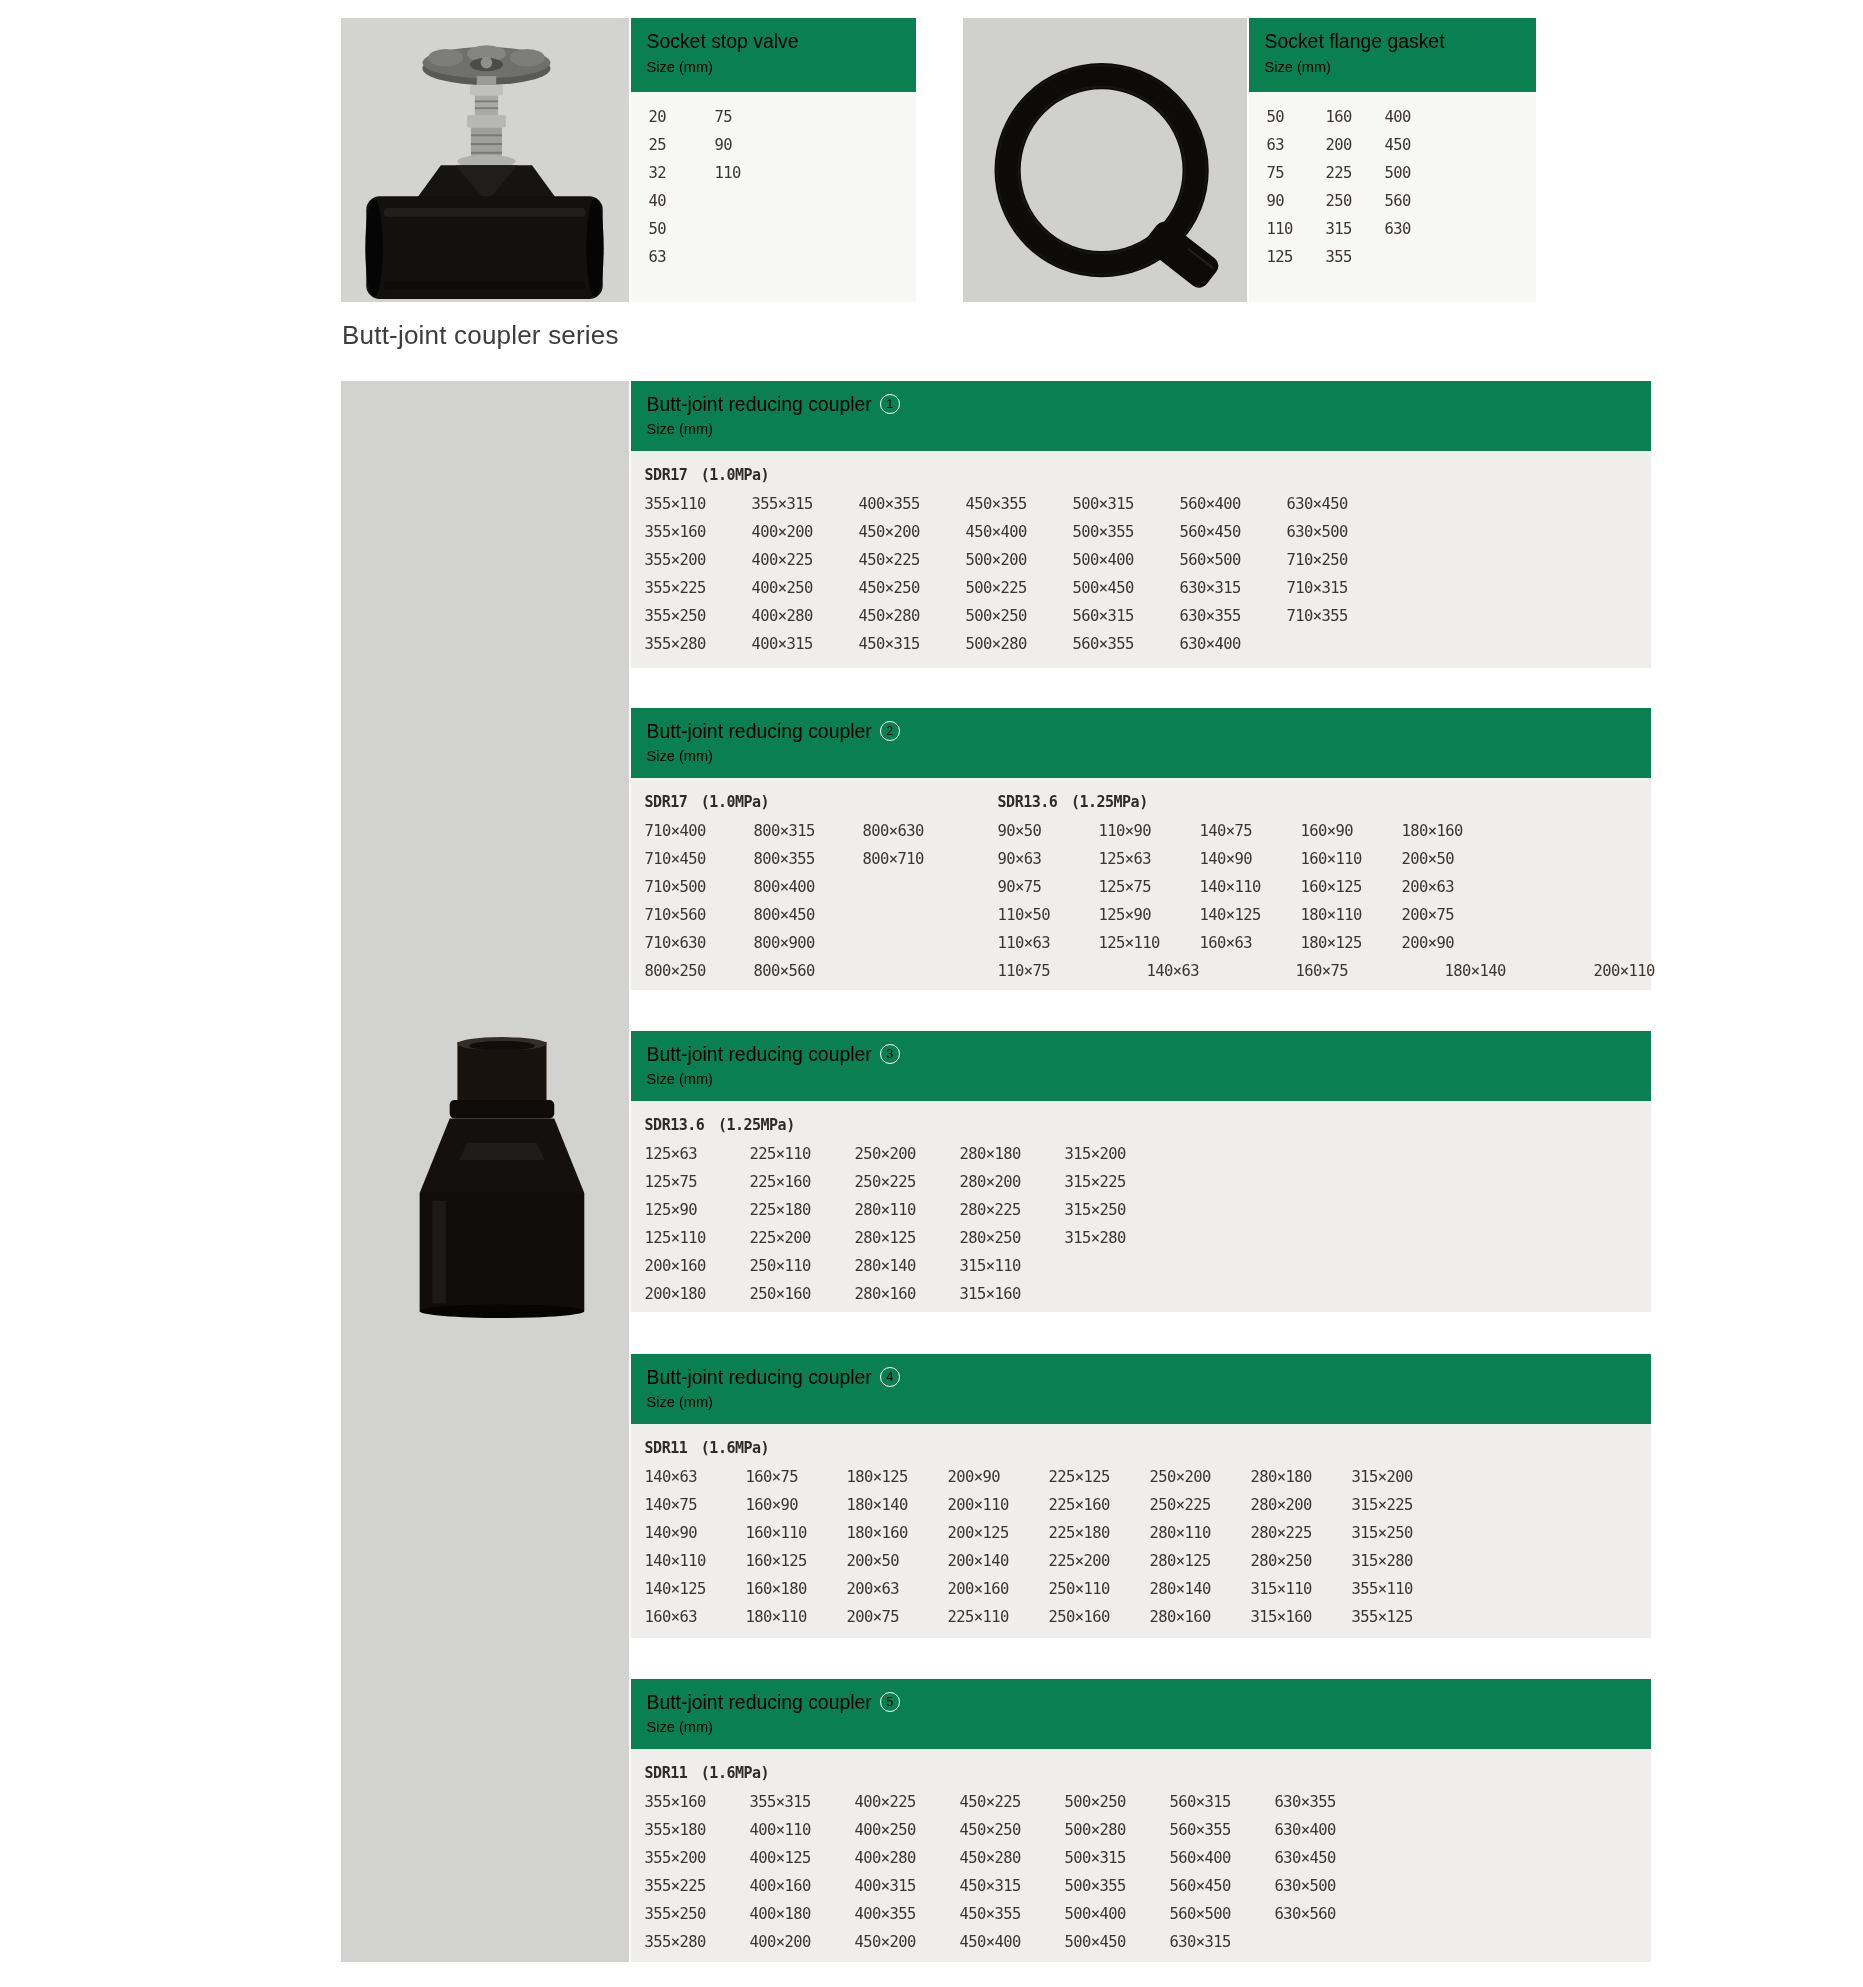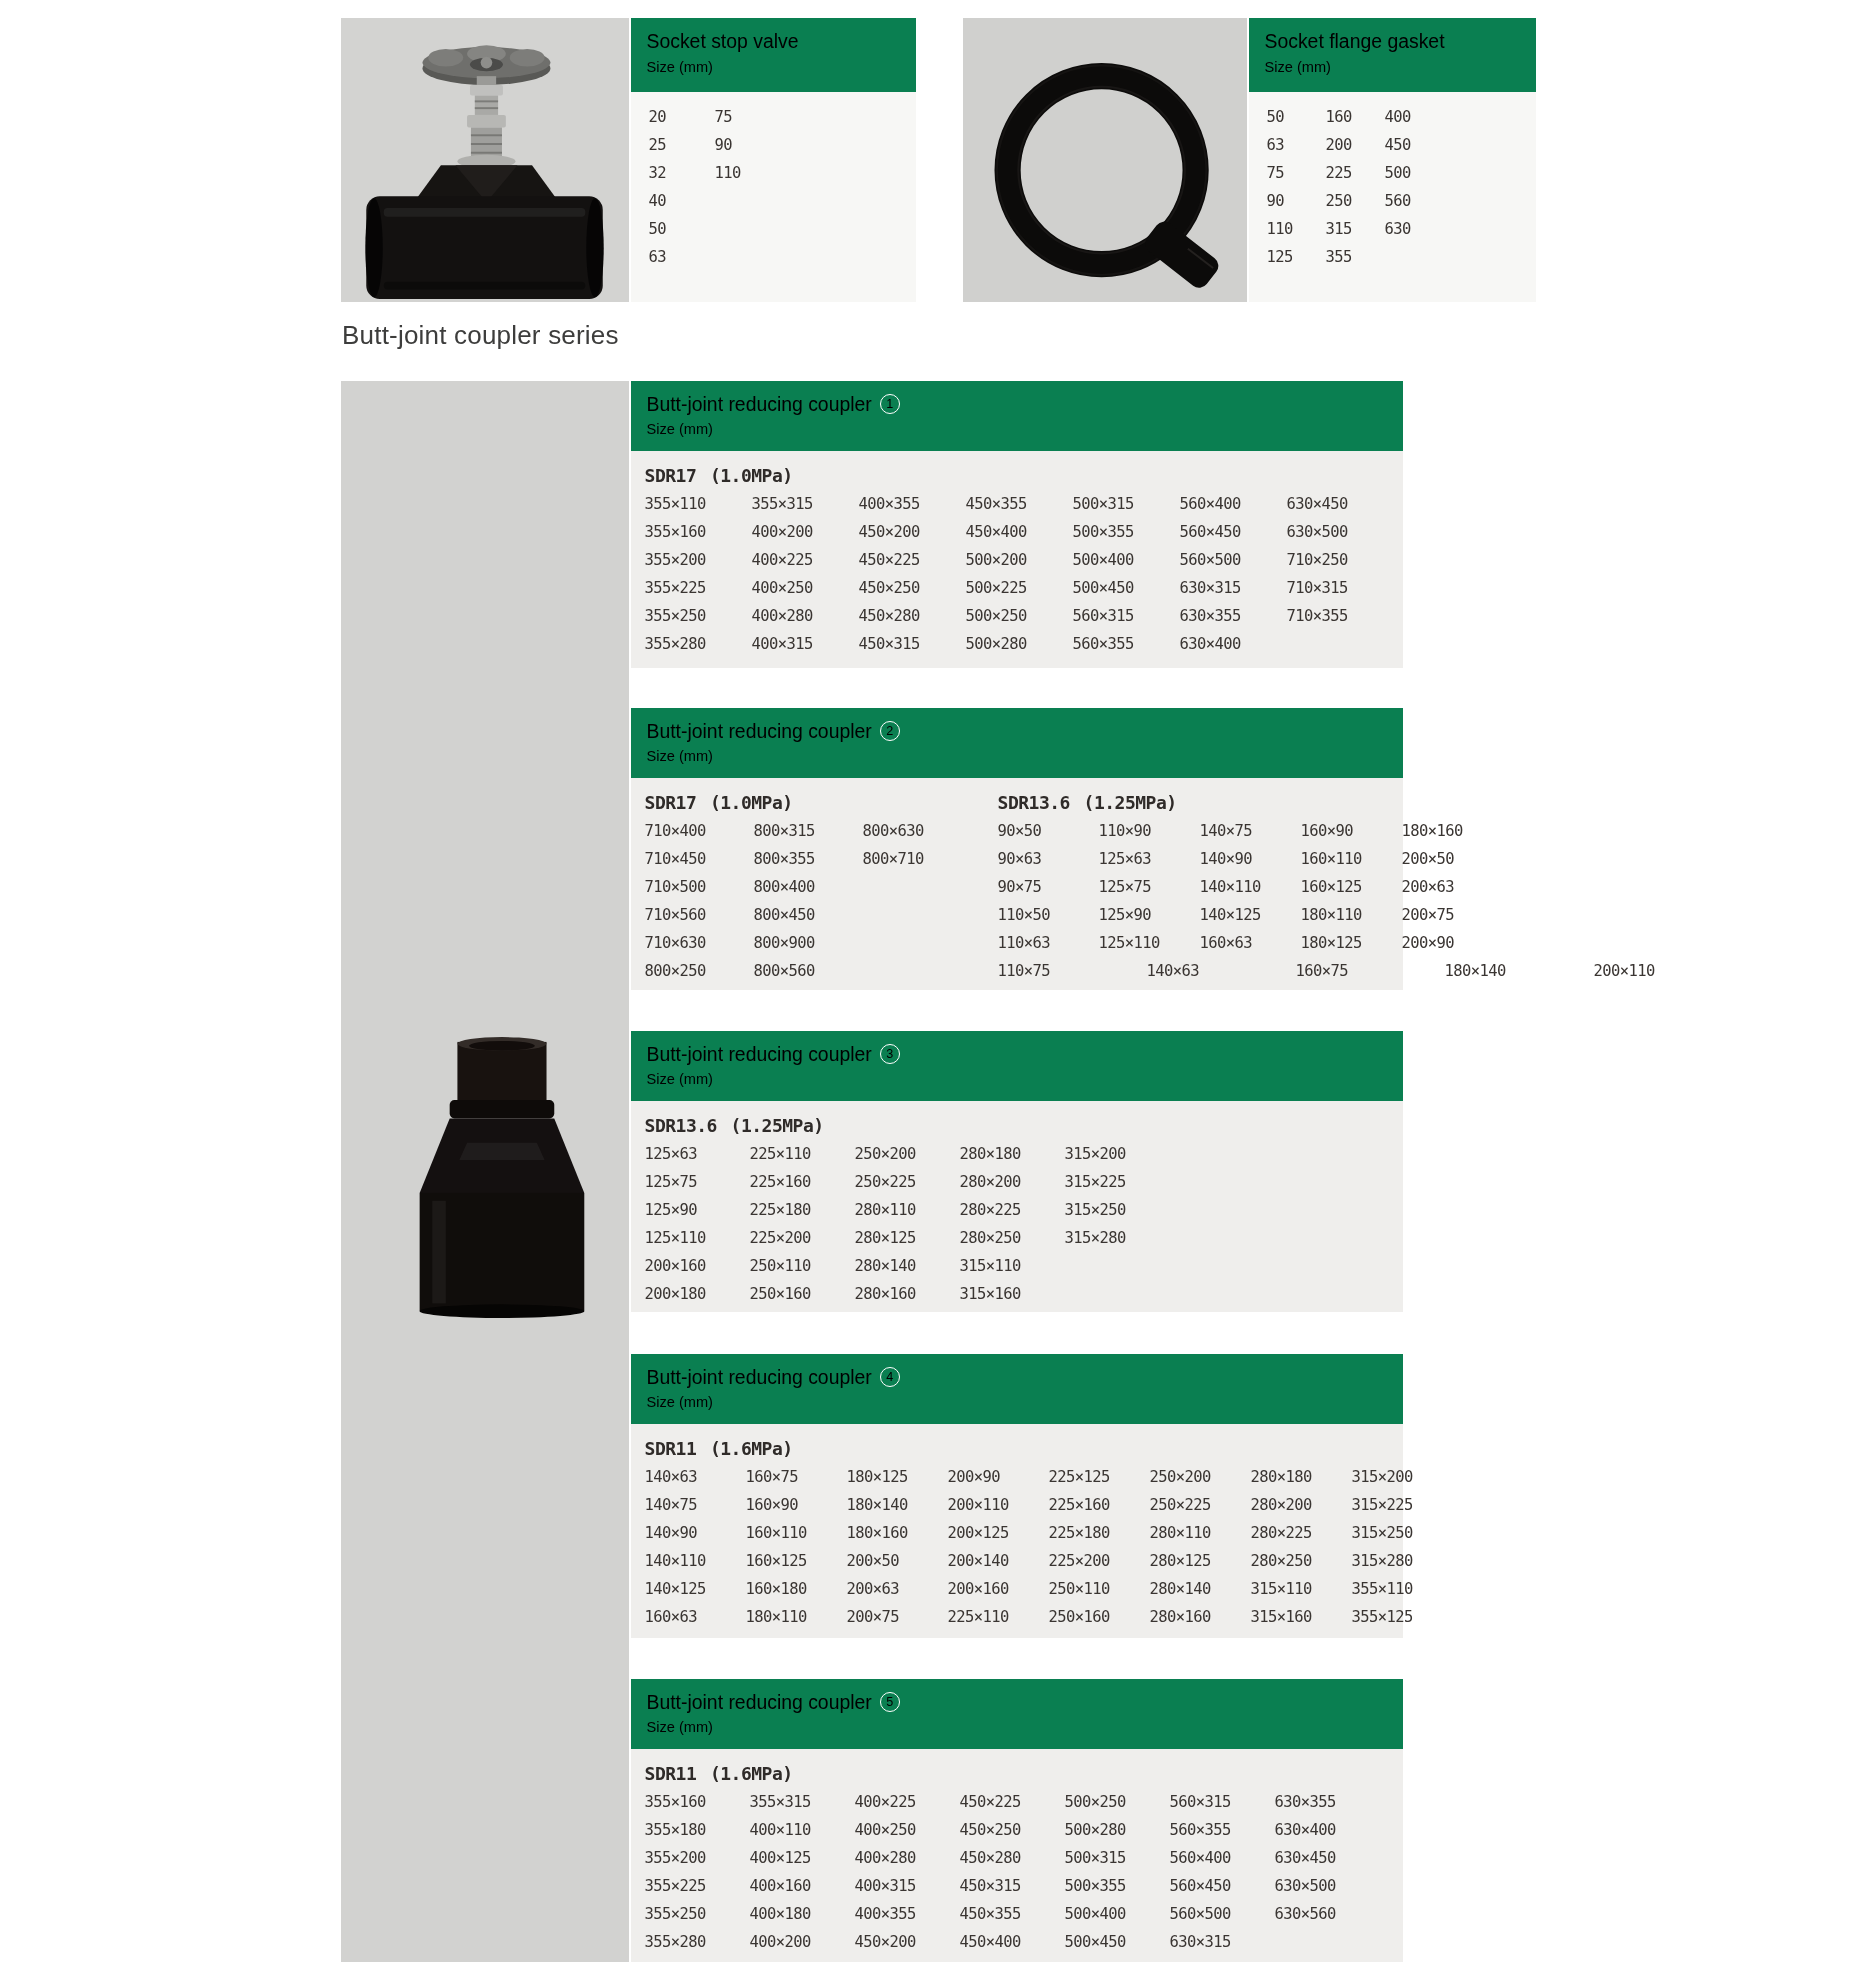--- a/index.html
+++ b/index.html
@@ -35,27 +35,27 @@
   .card-body{background:var(--card-bg);padding:11.6px 0 0 17.5px;display:flex;height:calc(100% - 74px)}
   .size-col{display:flex;flex-direction:column}
   .card1 .size-col{width:66px}
   .card2 .size-col{width:59px}
   .size-col .size-cell{line-height:28px;display:block}
 
   
   .section-heading{font-size:26px;color:#3d3d3c;letter-spacing:0.2px}
 
   
-  .table-card{left:631px;width:772px;display:flex;flex-direction:column}
+  .table-card{left:631px;width:1020px;display:flex;flex-direction:column}
   .table-head{height:70px;padding-top:11.6px}
   .t-body{background:var(--table-bg);flex:1;padding:9.7px 0 0 13.6px}
   .groups{display:flex}
   .group2{margin-left:27px}
   .spec-line{
-    font-family:"DejaVu Sans Mono",monospace;font-weight:bold;font-size:18px;
+    font-family:"DejaVu Sans Mono",monospace;font-weight:bold;font-size:15px;
     color:#2f2b29;height:29px;display:flex;align-items:center;letter-spacing:-0.5px;
   }
   .spec-line .pressure{margin-left:13.6px}
   .size-row{display:grid;height:28px;align-items:center}
   .size-cell{
     font-family:"DejaVu Sans Mono",monospace;font-size:15.5px;color:var(--num);
     letter-spacing:-0.6px;white-space:nowrap;
   }
 </style>
 </head>

